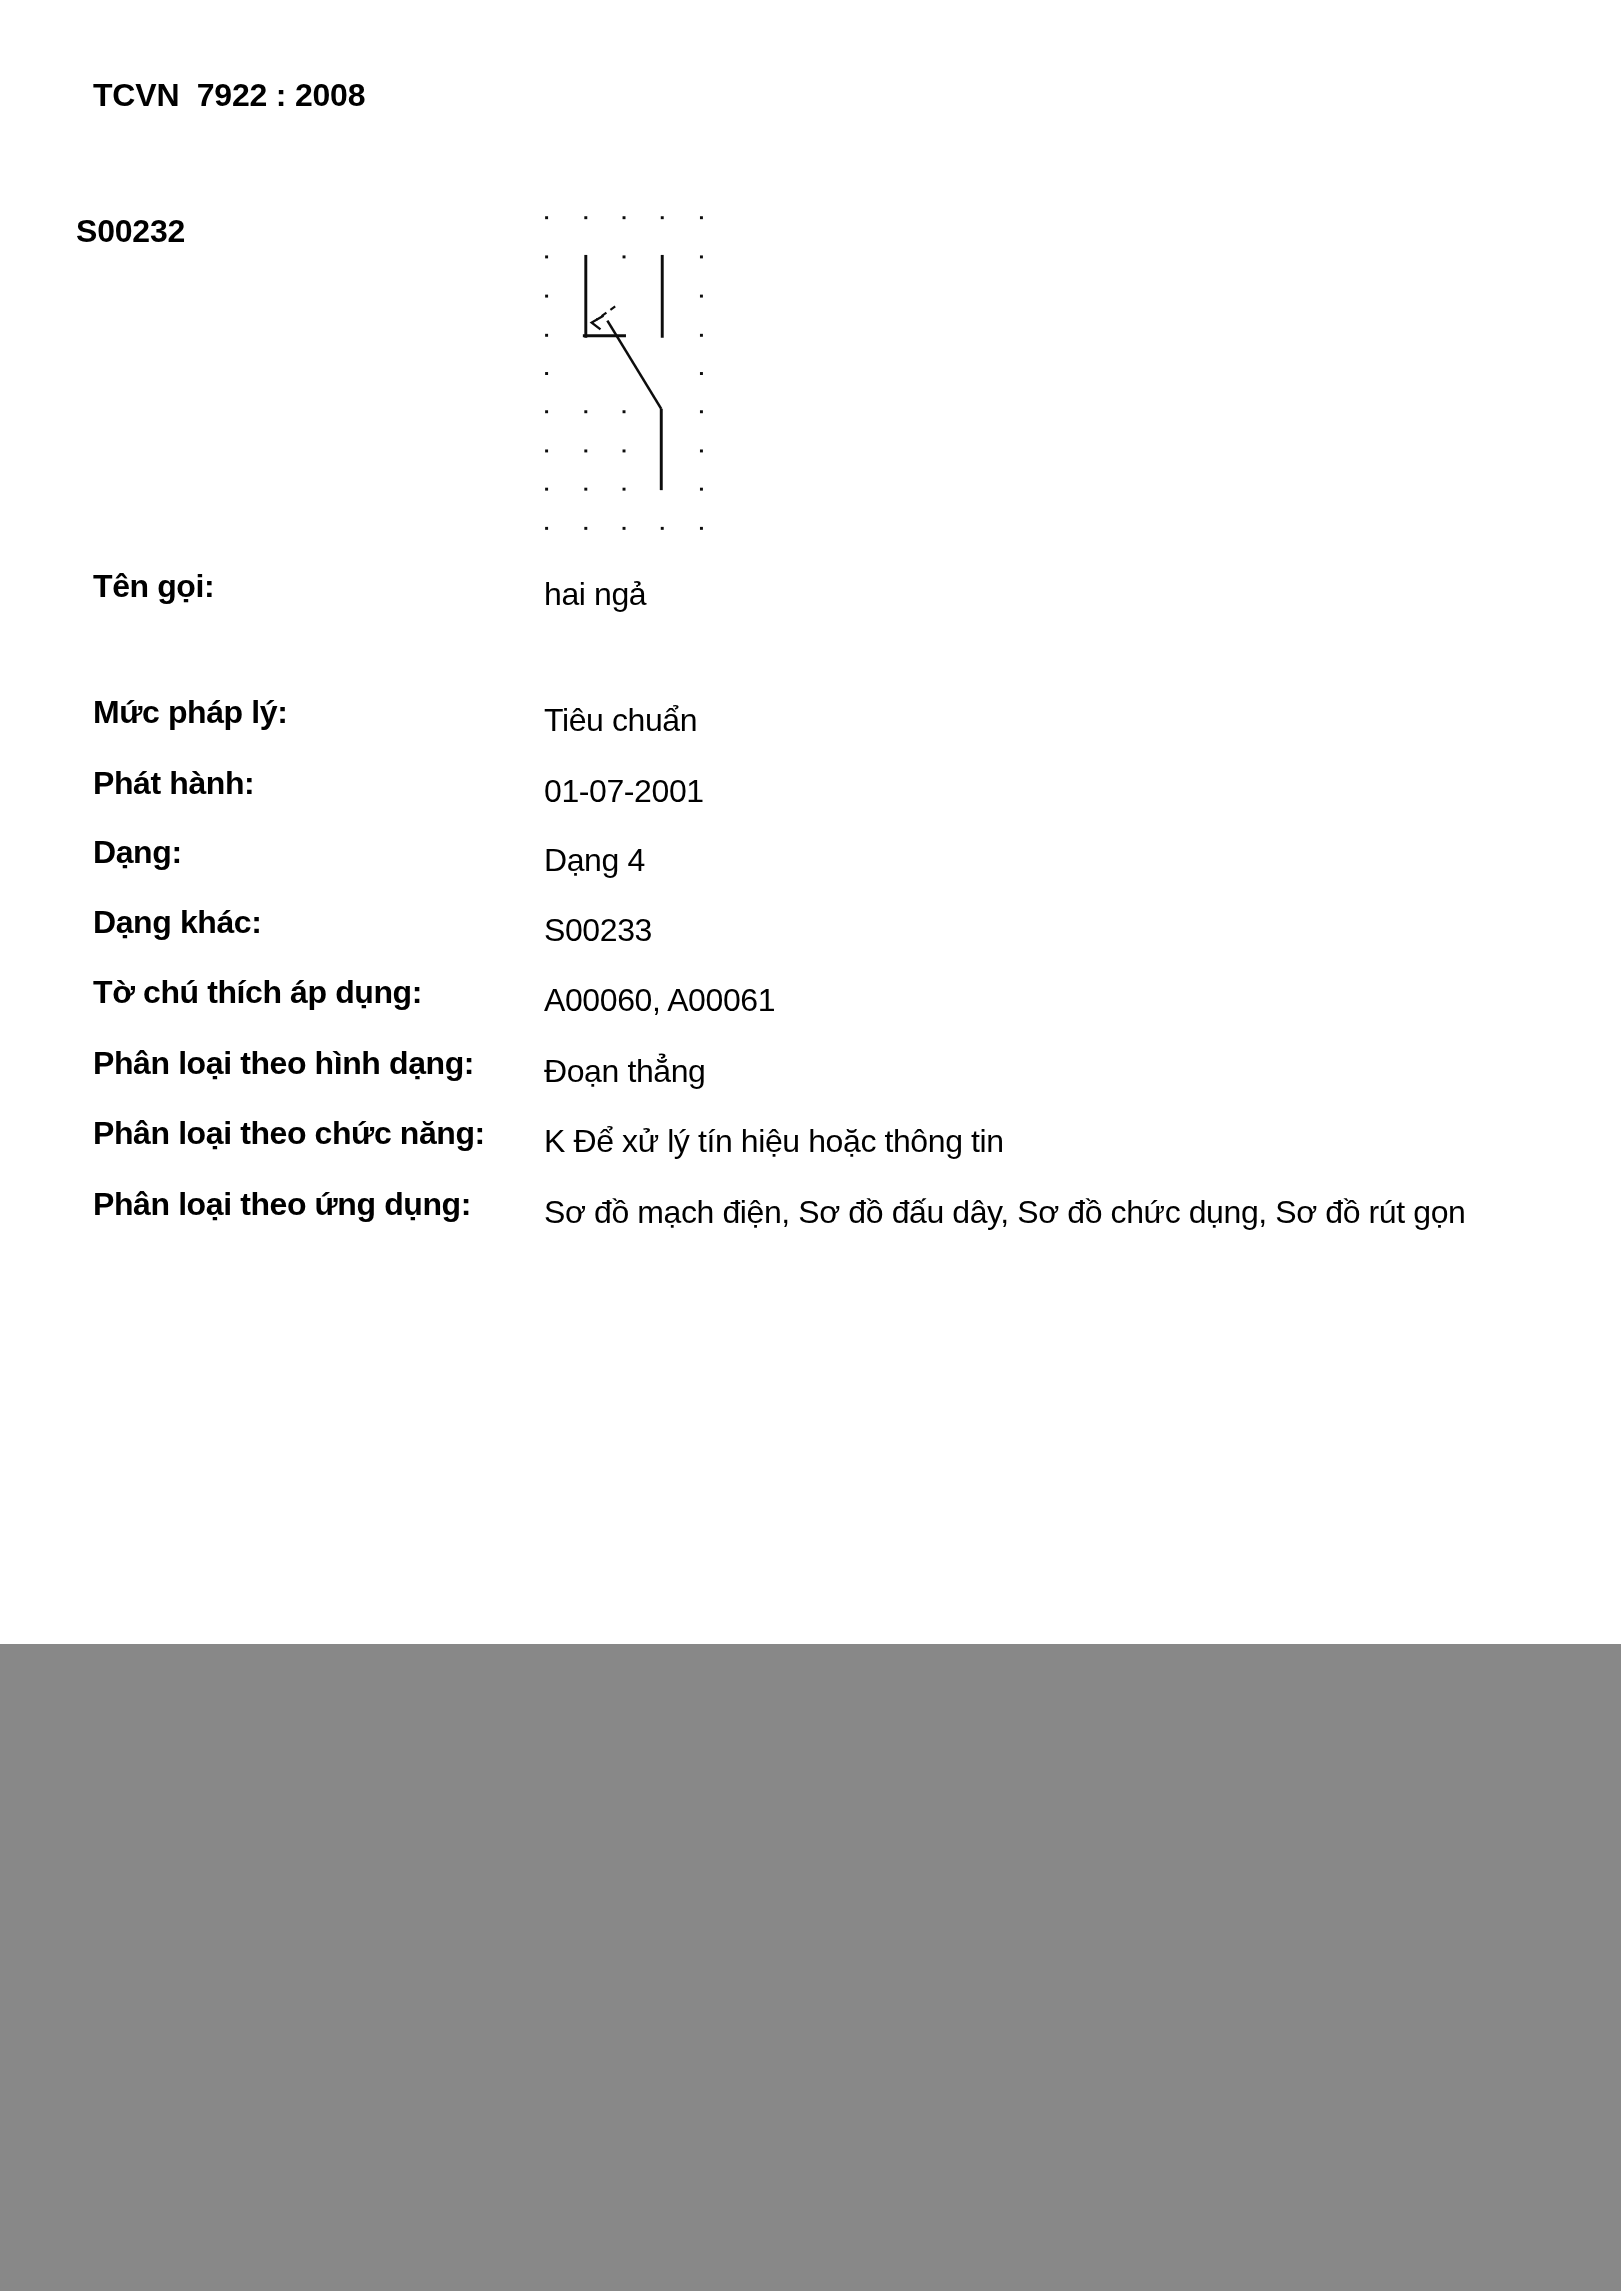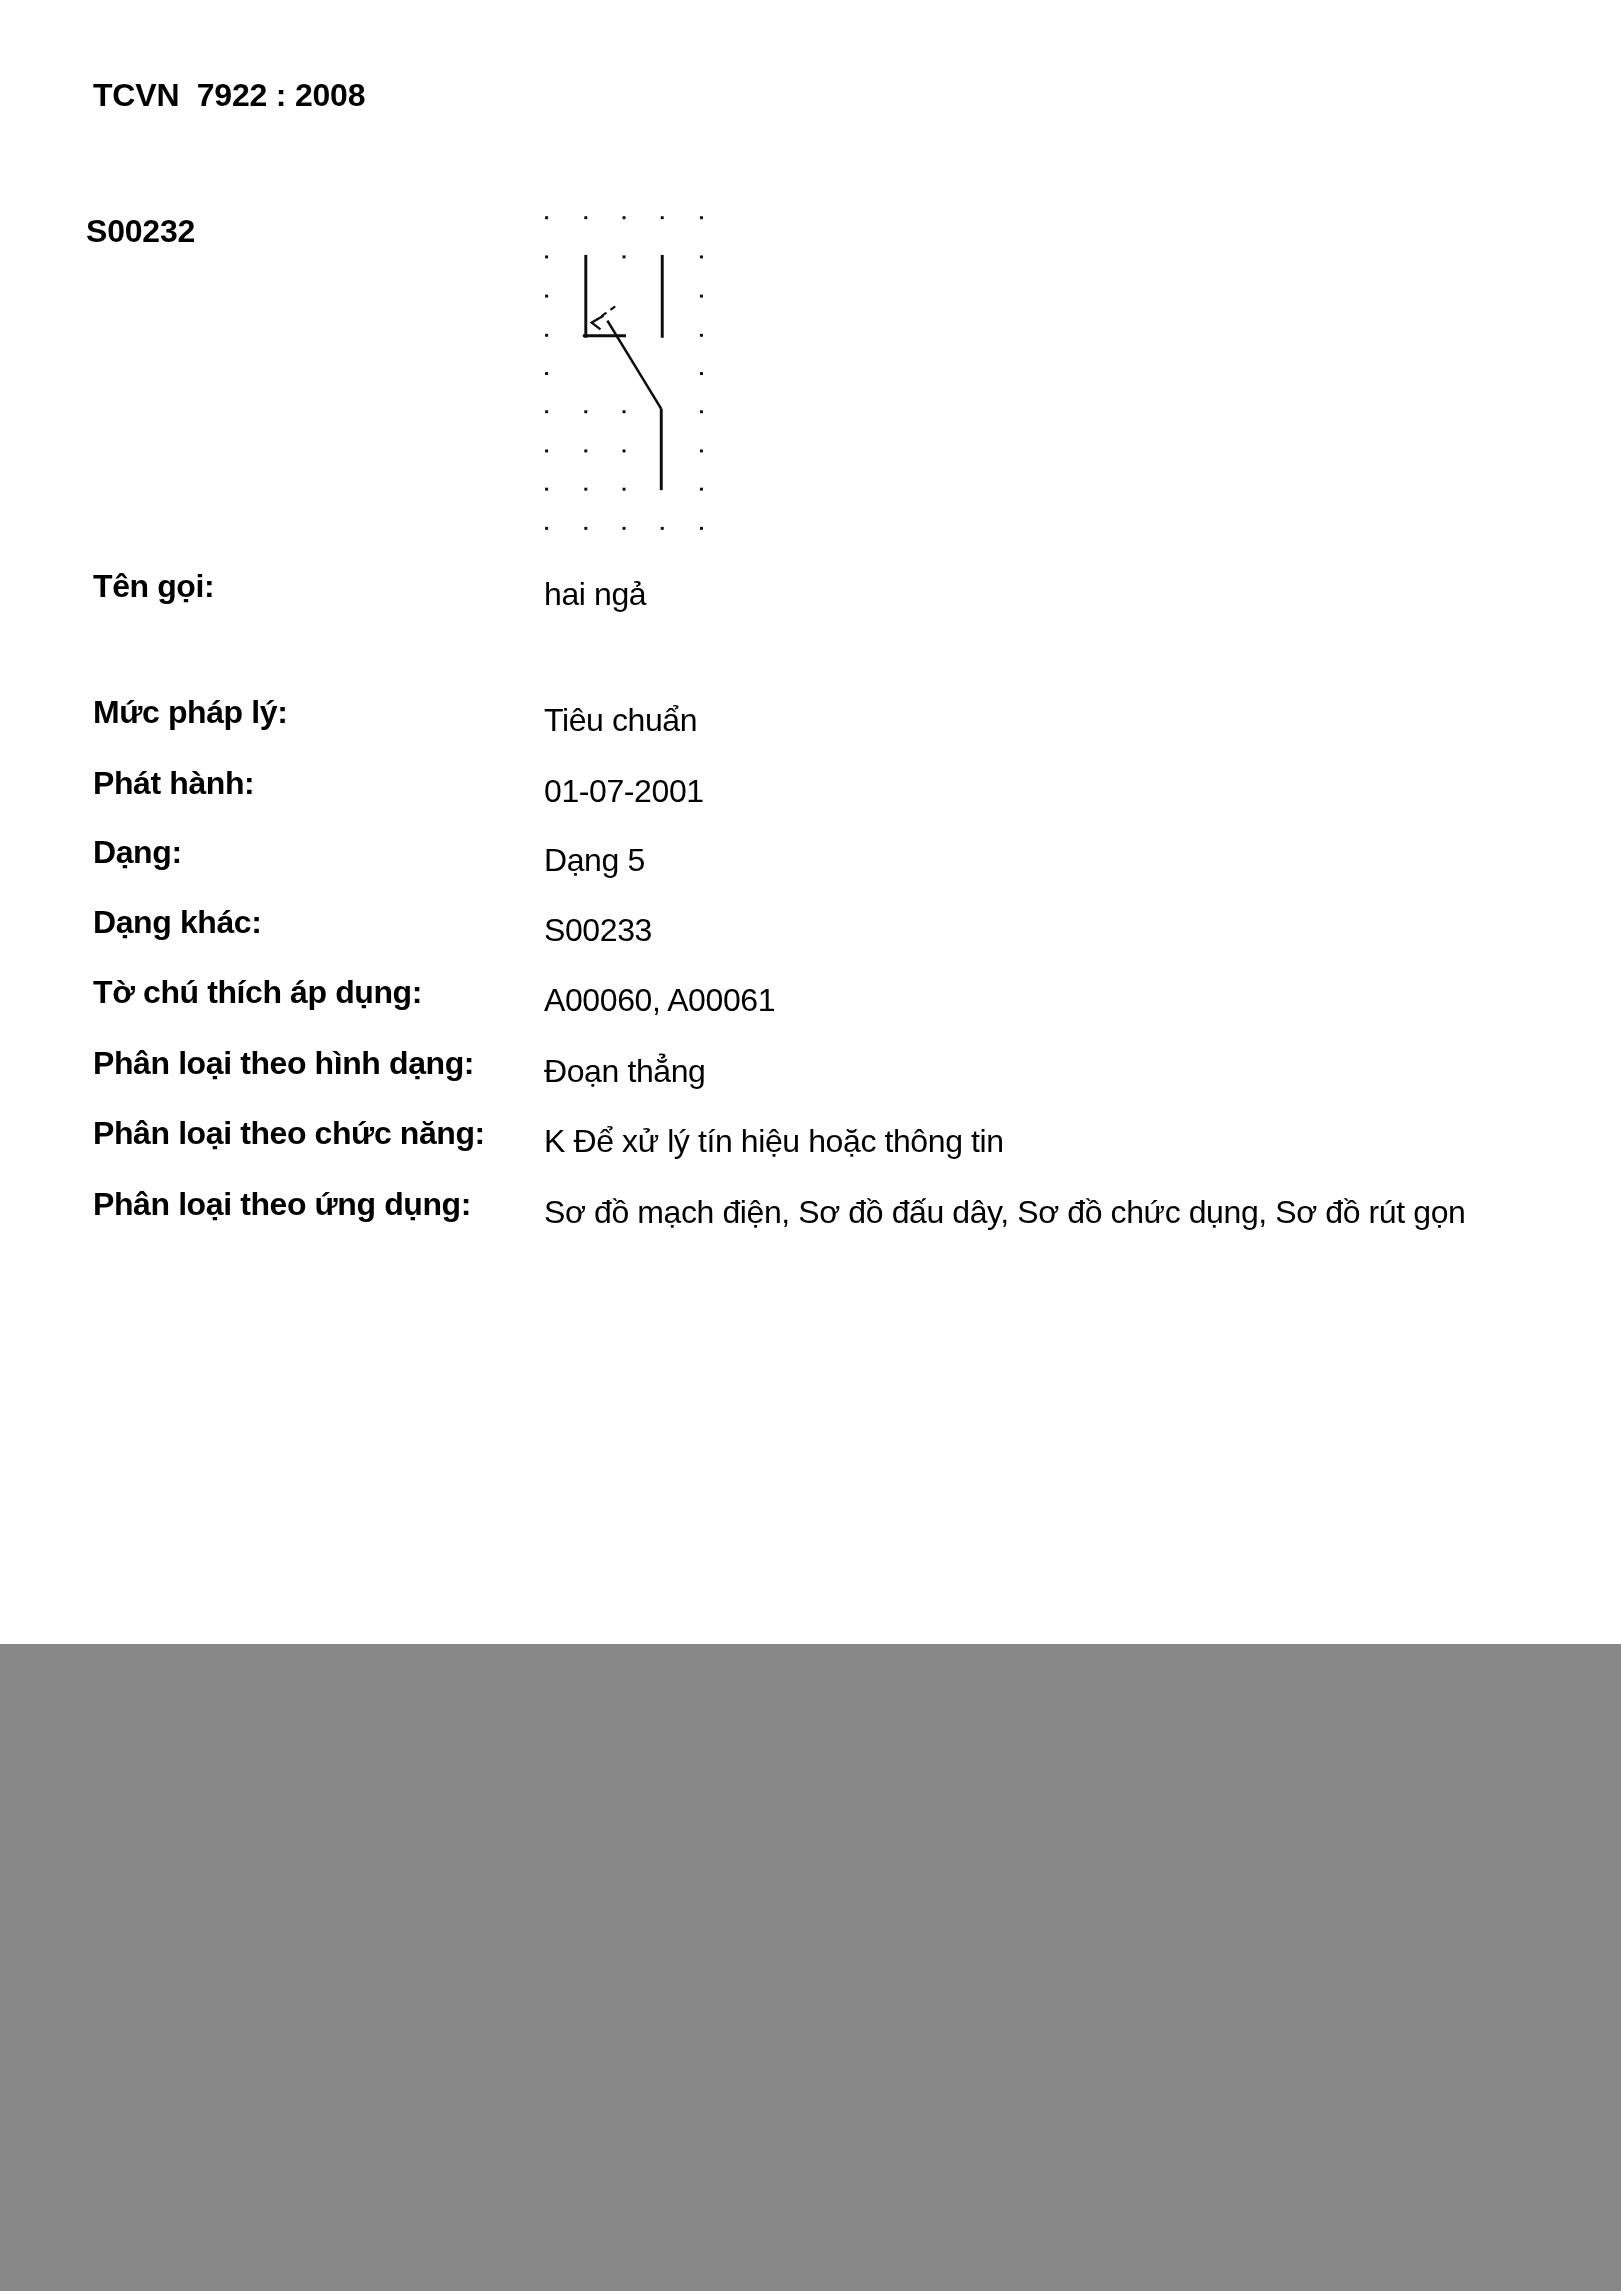--- a/index.html
+++ b/index.html
@@ -12,21 +12,21 @@
     color:#000000;
     overflow:hidden;
   }
   .abs{position:absolute;}
   .doc-header{
     left:93px;top:77px;
     font-size:32px;font-weight:700;letter-spacing:-0.2px;
     white-space:pre;
   }
   .symbol-id{
-    left:86px;top:213px;
+    left:76px;top:213px;
     font-size:32px;font-weight:700;letter-spacing:-0.2px;
   }
   .symbol-figure{
     left:527px;top:198px;width:196px;height:353px;
   }
   .info-table{position:absolute;left:0;top:0;width:100%;height:100%;padding-left:40px;}
   .info-row{position:absolute;left:0;width:100%;}
   .info-row-label{
     position:absolute;left:93px;top:0;
     font-size:32px;font-weight:700;letter-spacing:-0.4px;
@@ -112,21 +112,21 @@
       </div>
       <div class="info-row" style="top: 765px;">
         <div class="info-row-label">Phát hành:</div>
         <div class="info-row-value">
           <div class="vline">01-07-2001</div>
         </div>
       </div>
       <div class="info-row" style="top: 834px;">
         <div class="info-row-label">Dạng:</div>
         <div class="info-row-value">
-          <div class="vline">Dạng 5</div>
+          <div class="vline">Dạng 4</div>
         </div>
       </div>
       <div class="info-row" style="top: 904px;">
         <div class="info-row-label">Dạng khác:</div>
         <div class="info-row-value">
           <div class="vline">S00233</div>
         </div>
       </div>
       <div class="info-row" style="top: 974px;">
         <div class="info-row-label">Tờ chú thích áp dụng:</div>

